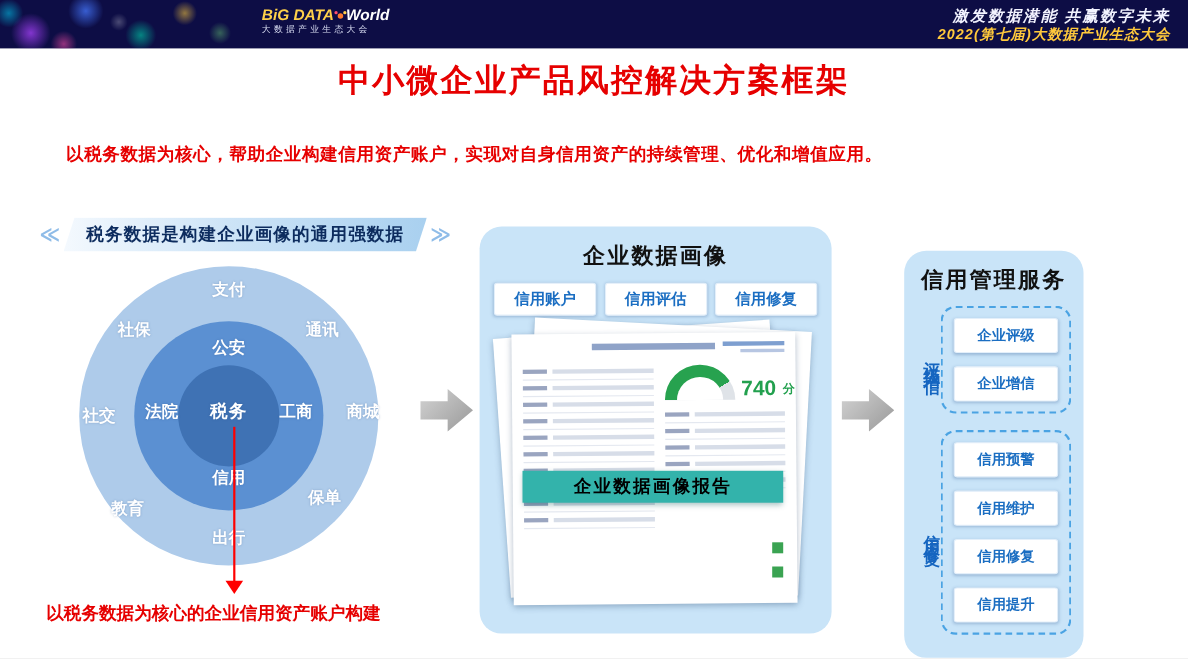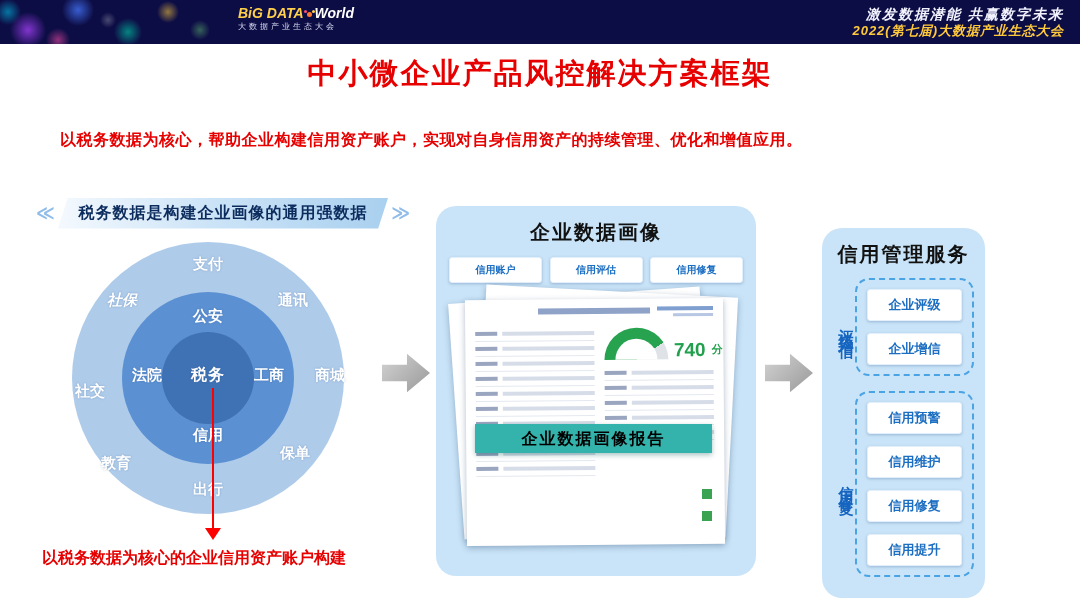--- a/index.html
+++ b/index.html
@@ -64,21 +64,21 @@
   .fa-1 { left:382px; top:350px; }
   .fa-2 { left:765px; top:350px; }
 
   
   .mid-panel { position:absolute; left:436px; top:206px; width:320px; height:370px;
     background:#c9e4f8; border-radius:20px; }
   .panel-title { text-align:center; font-size:20px; font-weight:bold; color:#111; margin-top:13px; letter-spacing:2px; }
   .btn-row { display:flex; justify-content:space-between; padding:0 13px; margin-top:11px; }
   .pill { background:#fff; color:#1b6ec2; font-weight:bold; text-align:center;
     border-radius:3px; box-shadow:0 1px 3px rgba(40,80,140,.3); border:1px solid #e3effa; }
-  .pill-mid { width:93px; font-size:10px; padding:5px 0; }
+  .pill-mid { width:93px; font-size:14px; padding:5px 0; }
 
   .doc-stack { position:relative; height:260px; margin:8px 16px 0; }
   .page { position:absolute; background:#fff; box-shadow:0 2px 6px rgba(30,60,100,.35); }
   .page-b1 { left:4px; top:4px; width:252px; height:236px; transform:rotate(-4deg); }
   .page-b2 { left:28px; top:0px; width:252px; height:240px; transform:rotate(3deg); }
   .page-f { left:14px; top:8px; width:258px; height:246px; transform:rotate(-0.5deg); padding:9px 10px; }
   .pg-title-bar { margin:0 auto; width:112px; height:6px; background:#8fa3c8; }
   .pg-corner1 { position:absolute; top:8px; right:10px; width:56px; height:4px; background:#7e9fd0; }
   .pg-corner2 { position:absolute; top:15px; right:10px; width:40px; height:3px; background:#b7c6e2; }
   .pg-cols { display:flex; gap:10px; margin-top:12px; }
@@ -138,23 +138,23 @@
     <span class="rb-chev">≪</span>
     <div class="rb-body">税务数据是构建企业画像的通用强数据</div>
     <span class="rb-chev">≫</span>
   </div>
 
   <div class="circle-wrap">
     <div class="ring-outer"></div>
     <div class="ring-mid"></div>
     <div class="ring-center"></div>
     <span class="c-label" style="left:136px; top:22px;">支付</span>
-    <span class="c-label" style="left:50px;  top:58px;font-style:italic;">社保</span>
+    <span class="c-label" style="left:50px;  top:58px;">社保</span>
     <span class="c-label" style="left:221px; top:58px;">通讯</span>
-    <span class="c-label" style="left:18px;  top:149px;">社交</span>
+    <span class="c-label" style="left:18px;  top:136px;">社交</span>
     <span class="c-label" style="left:258px; top:133px;">商城</span>
     <span class="c-label" style="left:44px;  top:211px;margin-top:10px;">教育</span>
     <span class="c-label" style="left:223px; top:211px;">保单</span>
     <span class="c-label" style="left:136px; top:247px;">出行</span>
     <span class="c-label" style="left:136px; top:74px;">公安</span>
     <span class="c-label" style="left:75px;  top:133px;">法院</span>
     <span class="c-label" style="left:197px; top:133px;">工商</span>
     <span class="c-label" style="left:136px; top:193px;">信用</span>
     <span class="c-label c-center" style="left:136px; top:133px;">税务</span>
   </div>

